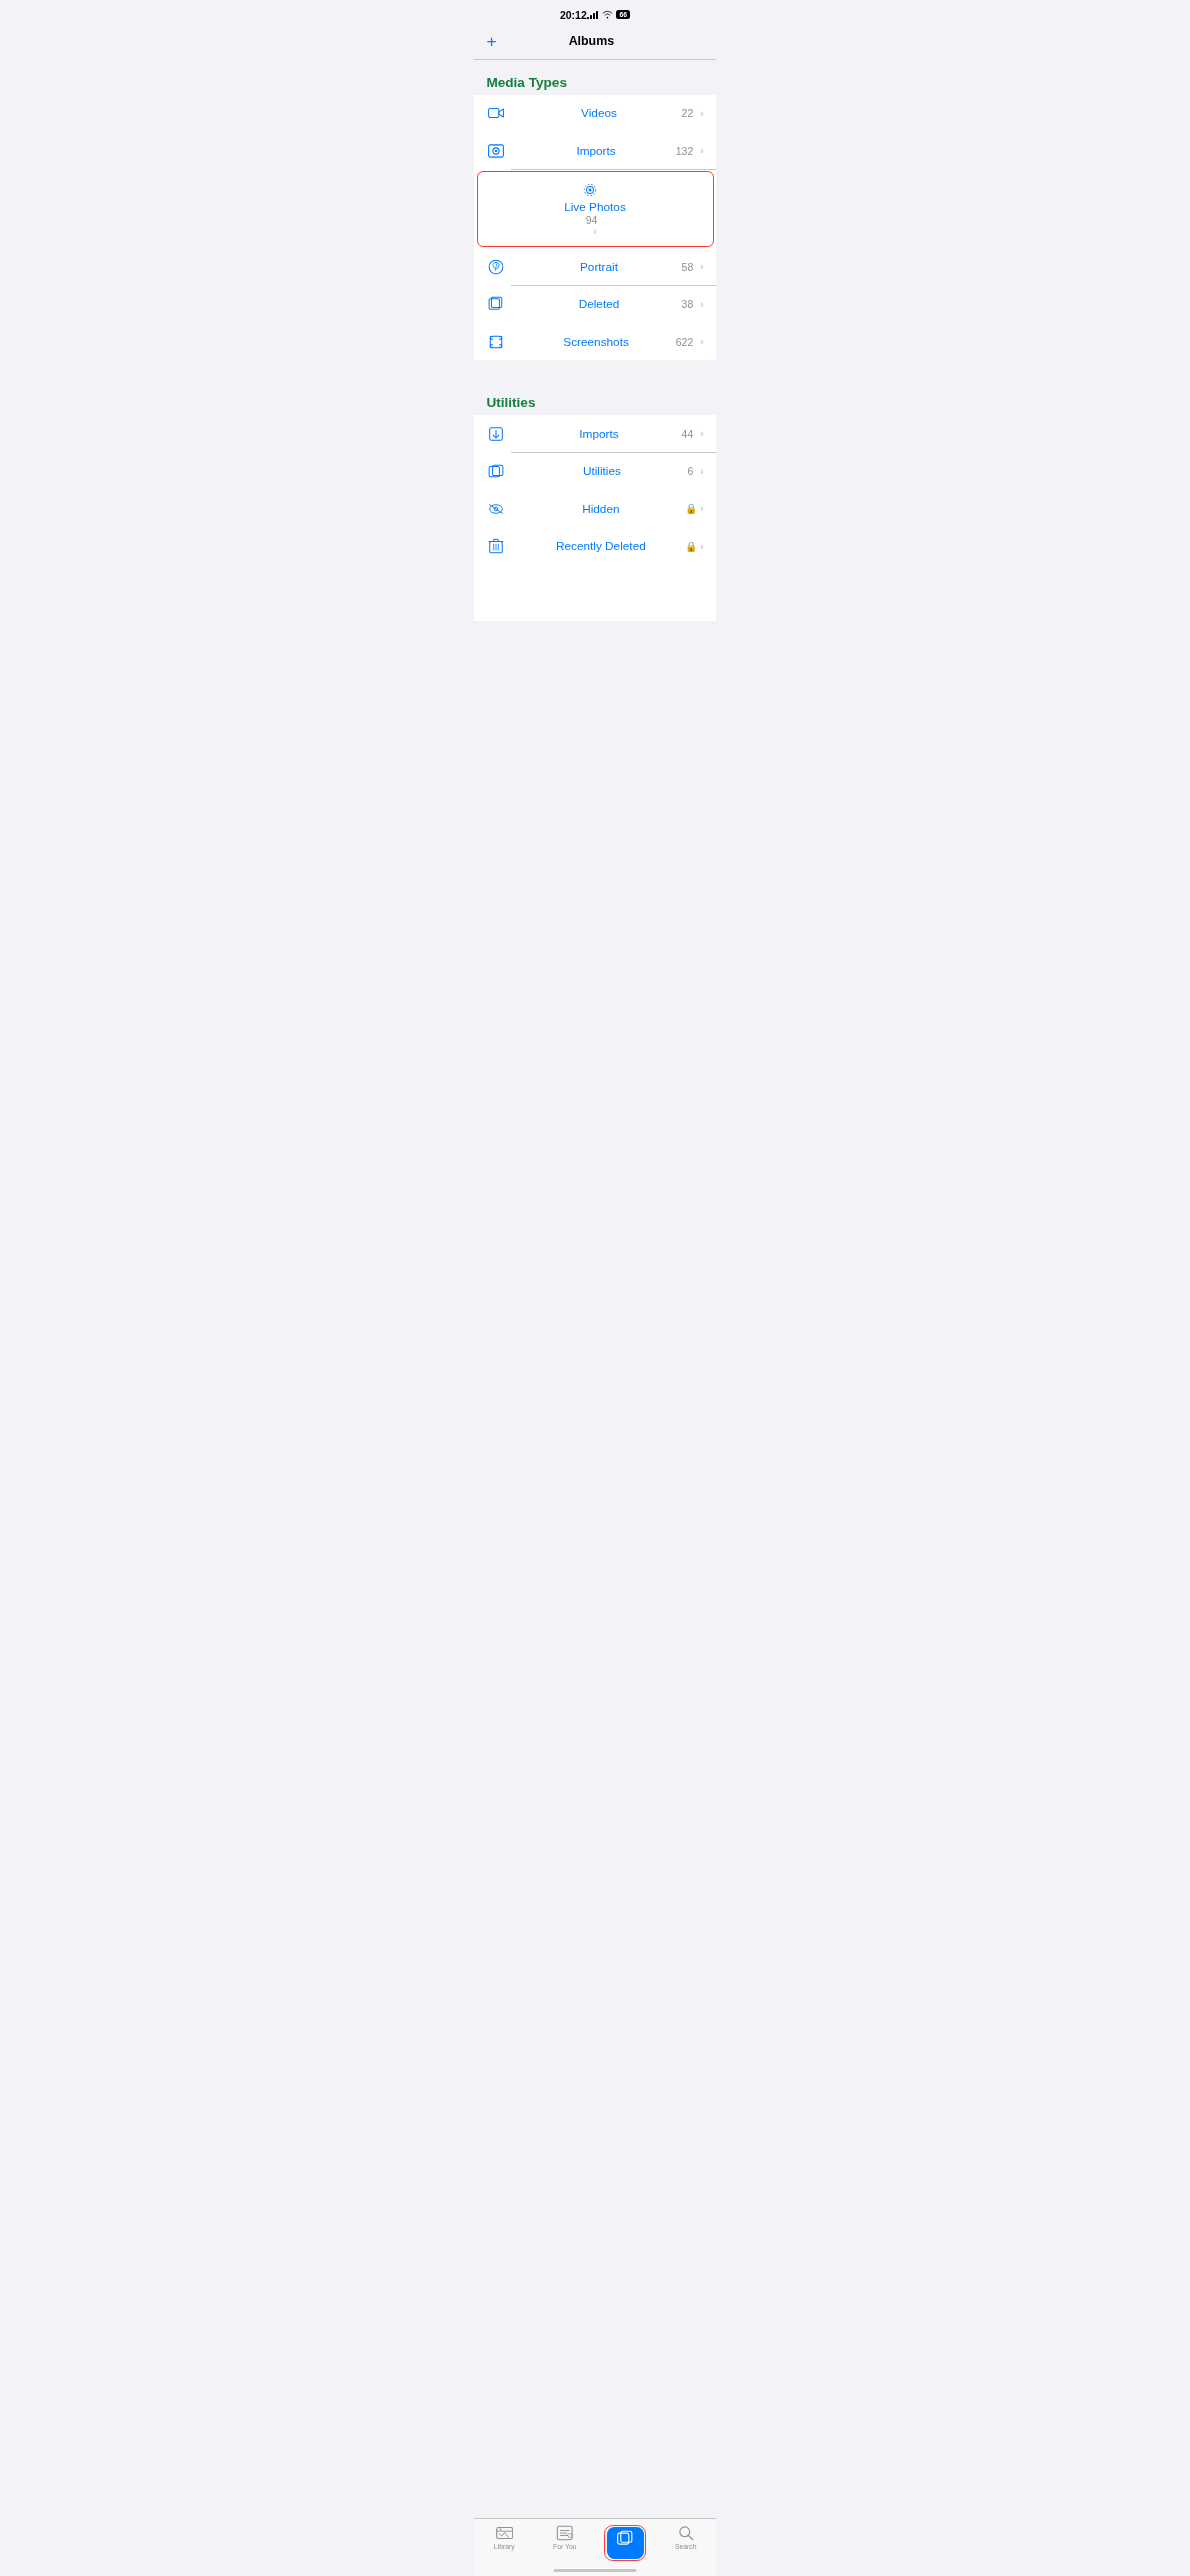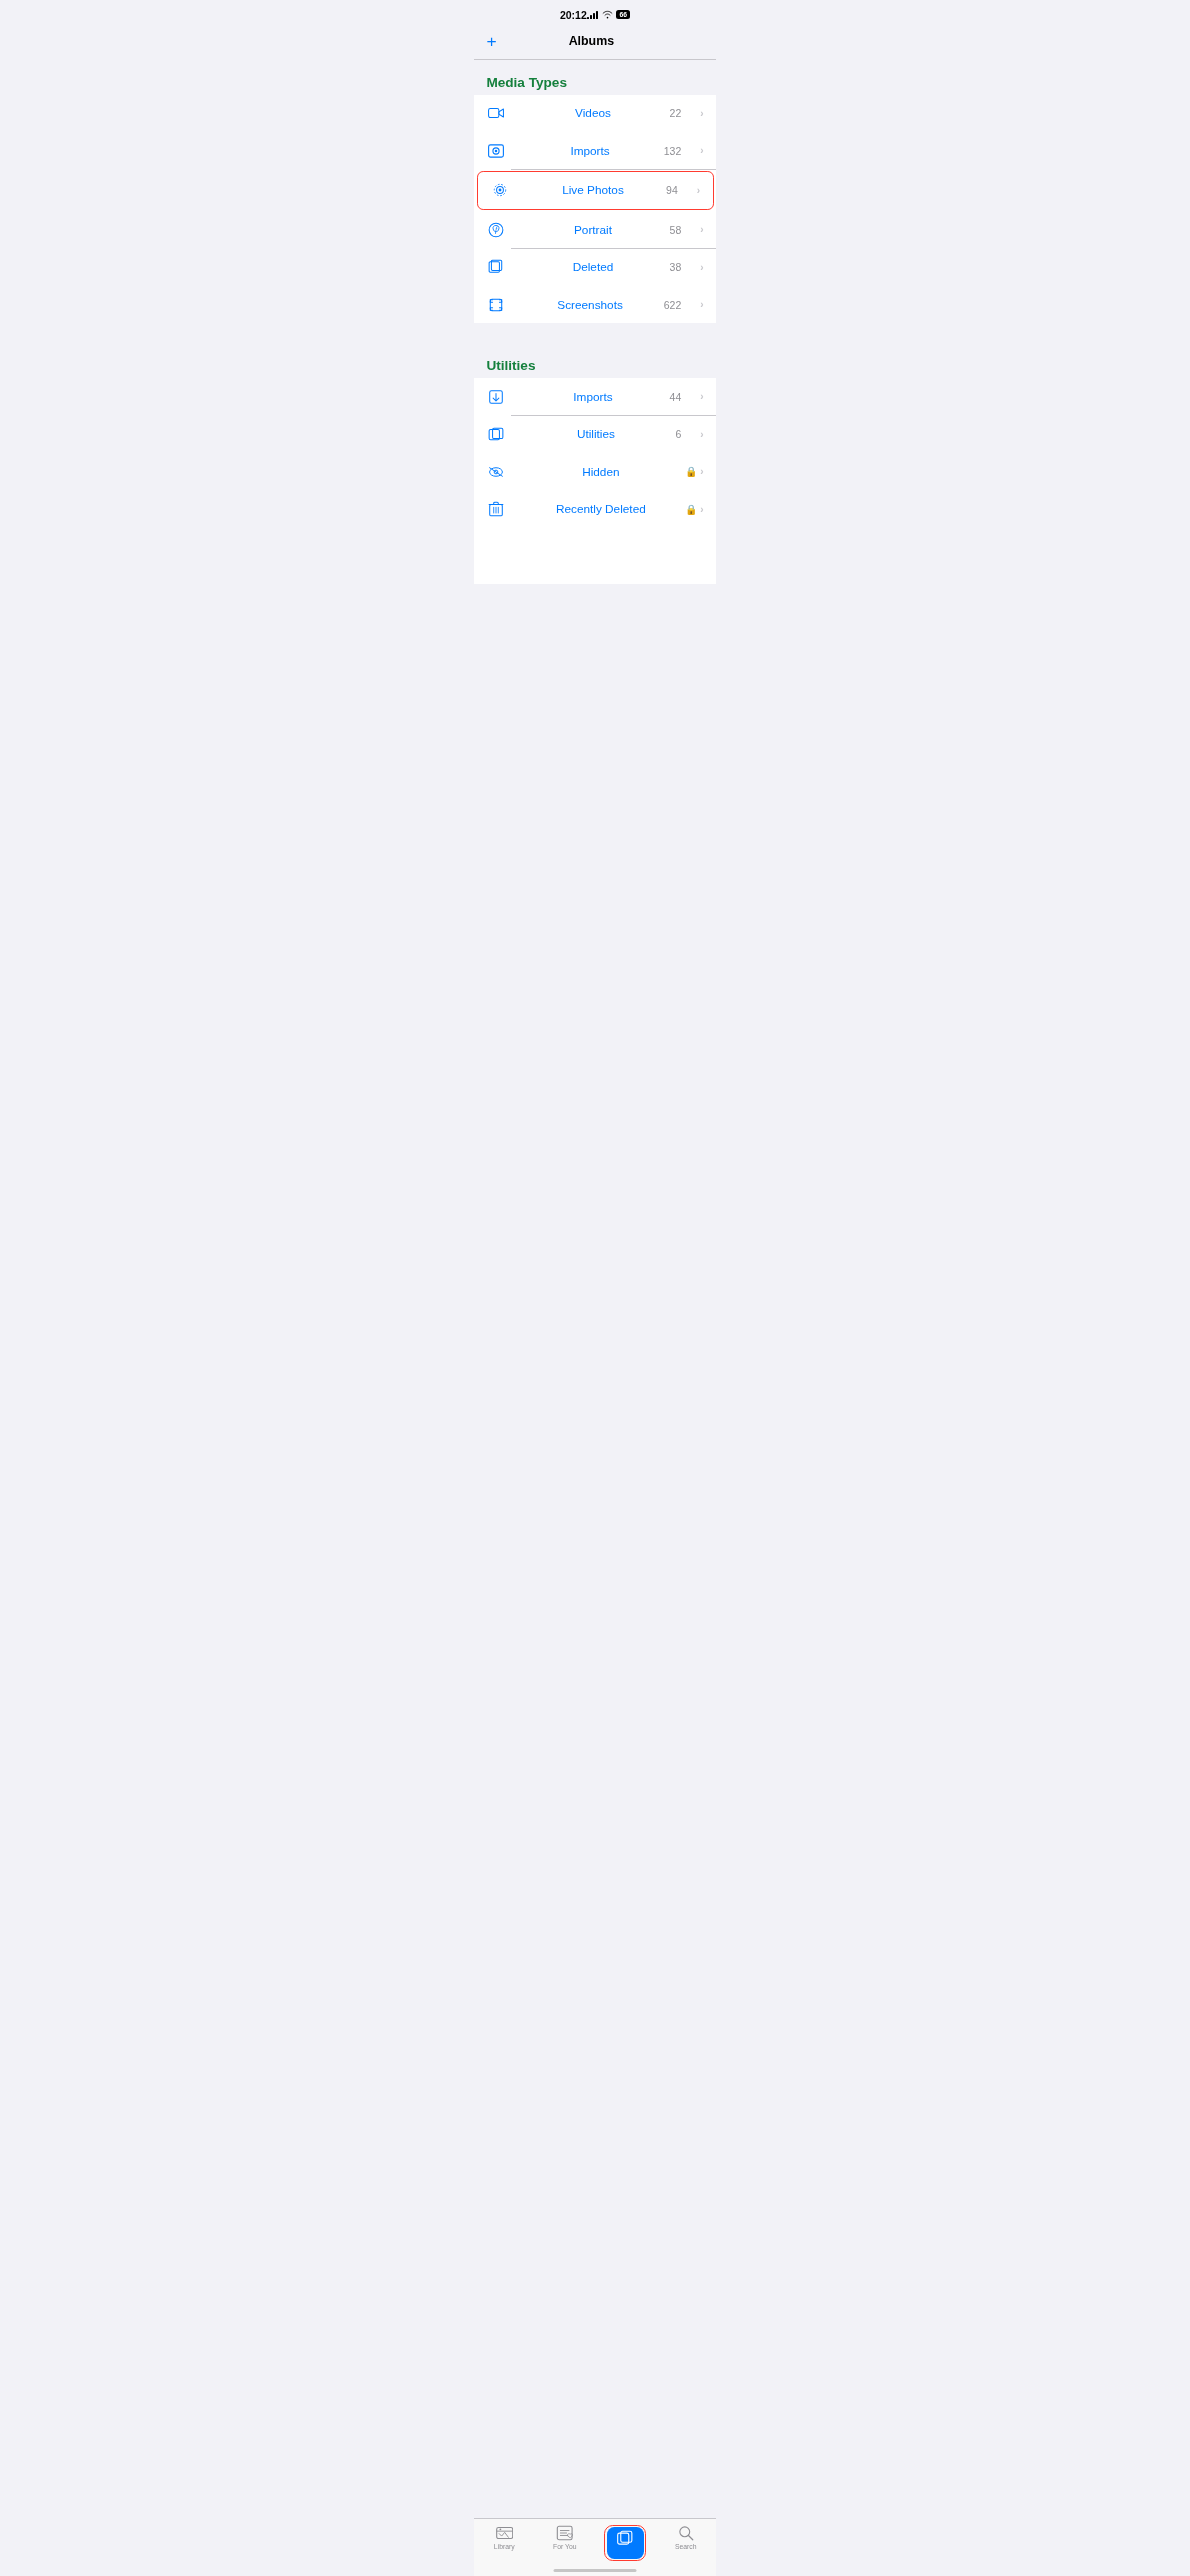--- a/index.html
+++ b/index.html
@@ -139,20 +139,21 @@
       left: 37px;
       right: 0;
       height: 0.3px;
       background: #c8c7cc;
     }
 
     .list-item.highlighted {
       border: 1.2px solid #ff3b30;
       border-radius: 6.2px;
       margin: 1.2px 2.5px;
+      flex-direction: column;
     }
 
     .list-item.highlighted::after {
       display: none;
     }
 
     .item-icon {
       width: 20px;
       height: 20px;
       display: flex;
@@ -170,21 +171,21 @@
 
     .item-label {
       flex: 1;
       font-size: 11.8px;
       color: #007AFF;
     }
 
     .item-count {
       font-size: 10.5px;
       color: #8e8e93;
-      margin-right: 19px;
+      margin-right: 7px;
     }
 
     .item-chevron {
       color: #c7c7cc;
       font-size: 10px;
       font-weight: 600;
     }
 
     .item-lock {
       color: #8e8e93;

